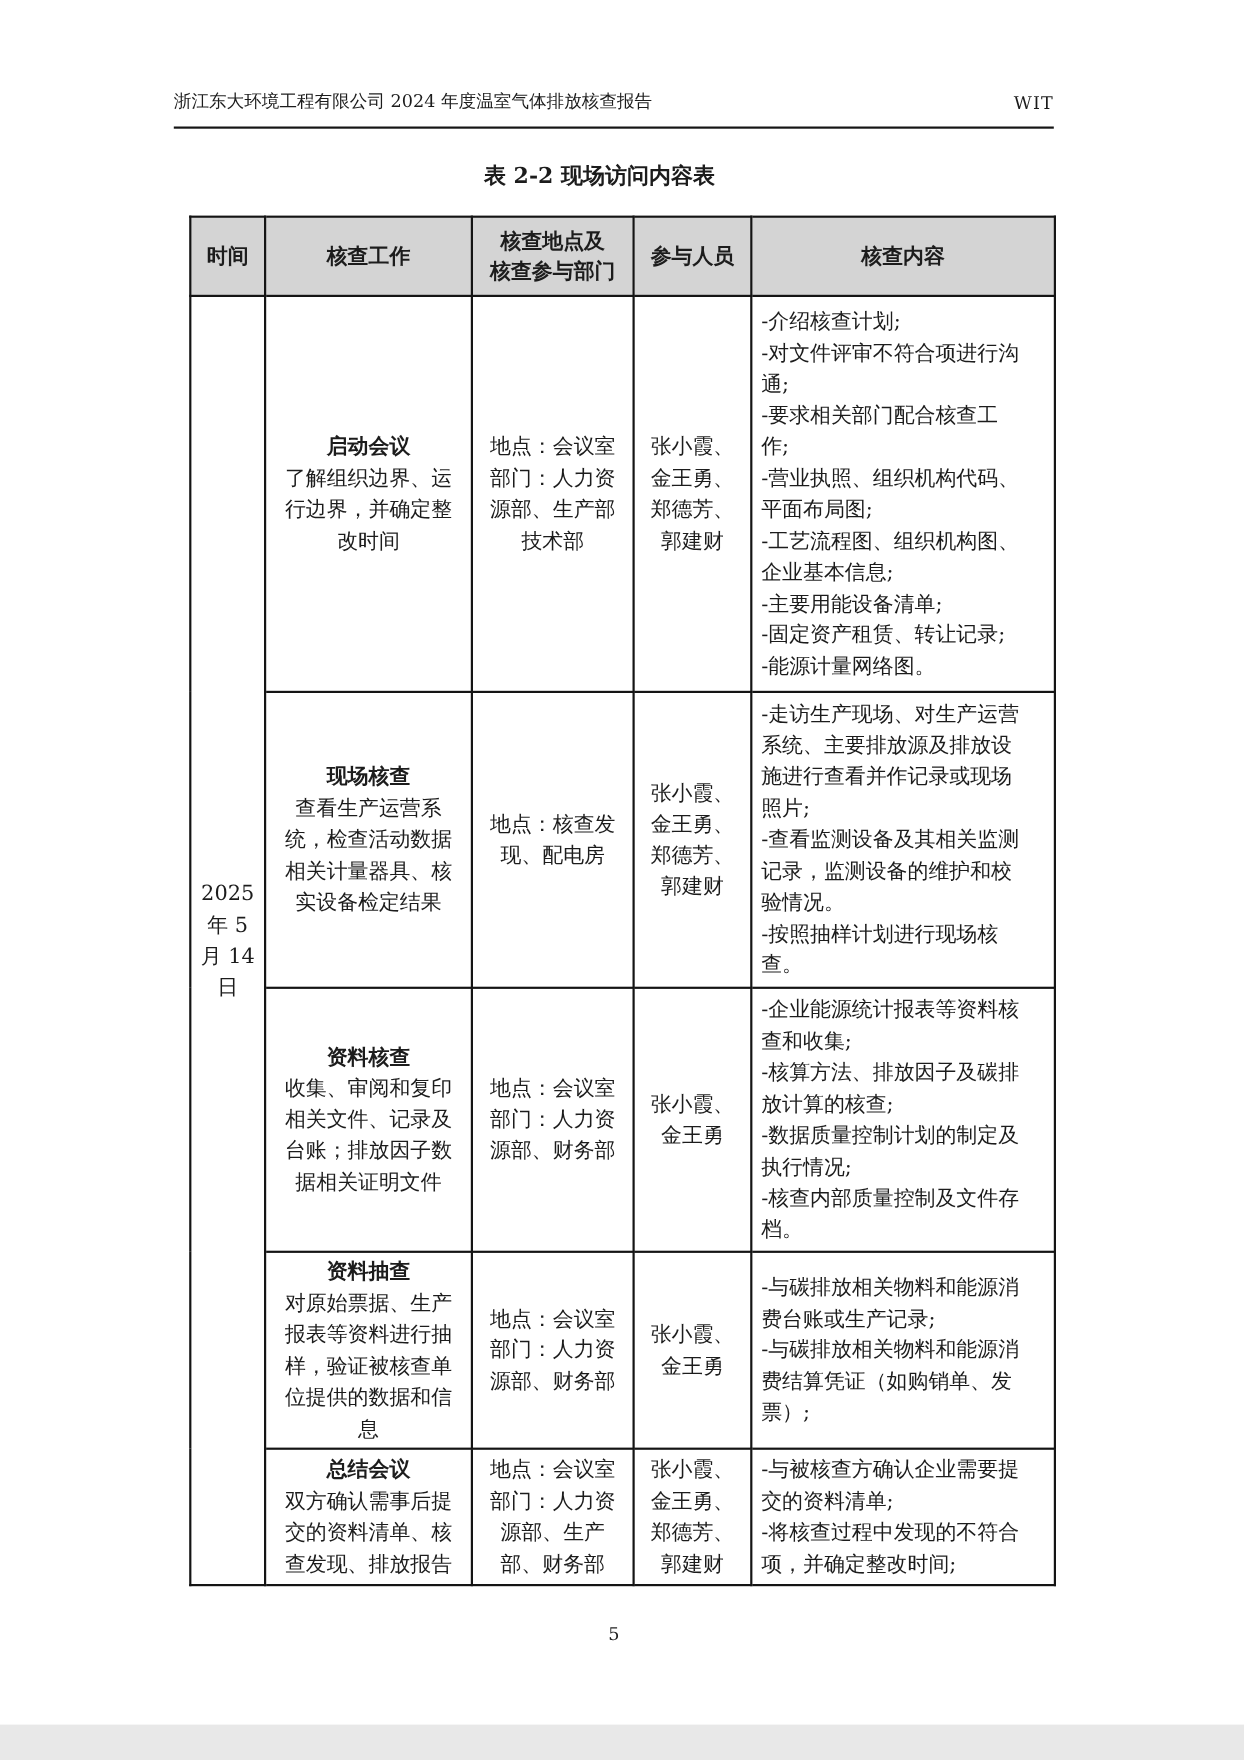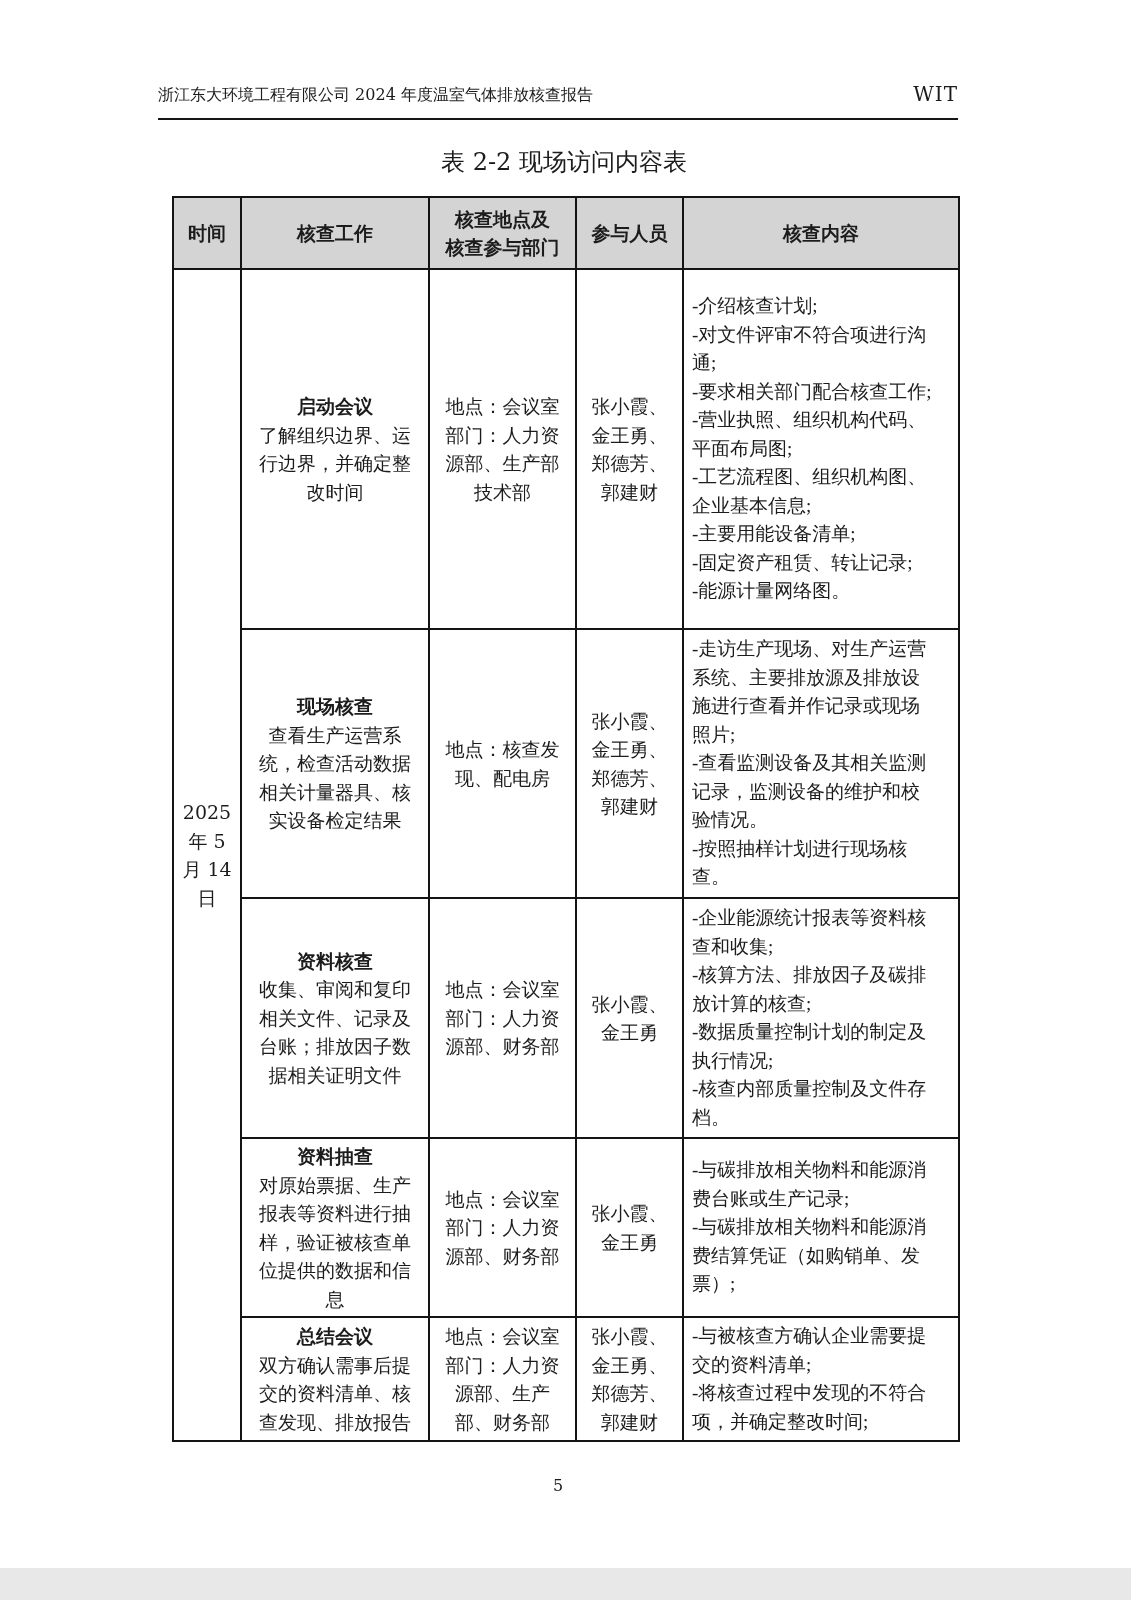--- a/index.html
+++ b/index.html
@@ -11,24 +11,24 @@
     color:#1c1c1c;
     overflow:hidden;
   }
   .doc-header{
     position:absolute;left:158px;top:82px;width:800px;
     display:flex;justify-content:space-between;align-items:flex-end;
     font-size:16px;
     padding-bottom:12px;
     border-bottom:2.5px solid #151515;
   }
-  .doc-header .wit{font-size:20px;letter-spacing:1px;}
+  .doc-header .wit{font-size:16px;letter-spacing:1px;}
   .table-title{
-    position:absolute;left:164px;top:146px;width:800px;
-    text-align:center;font-weight:normal;font-size:24px;
+    position:absolute;left:145px;top:146px;width:800px;
+    text-align:center;font-weight:bold;font-size:20px;
   }
   table.visit{
     position:absolute;left:172px;top:196px;width:786px;
     border-collapse:collapse;table-layout:fixed;
   }
   table.visit th, table.visit td{
     border:2px solid #141414;
     font-size:19px;line-height:1.5;
     vertical-align:middle;
     overflow:hidden;
@@ -43,21 +43,21 @@
   tr.r1{height:360px;}
   tr.r2{height:269px;}
   tr.r3{height:240px;}
   tr.r4{height:179px;}
   tr.r5{height:124px;}
   td.cell-time{text-align:center;padding:0 8px;margin-left:28px;}
   td.cell-work{text-align:center;padding:0 12px;margin-left:10px;}
   .work-title{font-weight:bold;}
   td.cell-loc{text-align:center;padding:0 14px;white-space:pre-line;margin-left:22px;}
   td.cell-people{text-align:center;padding:0 12px;margin-left:44px;}
-  td.cell-content{text-align:left;padding:4px 26px 4px 8px;white-space:pre-line;font-family:Liberation Serif, serif;}
+  td.cell-content{text-align:left;padding:4px 26px 4px 8px;white-space:pre-line;}
   .page-number{
     position:absolute;left:158px;top:1476px;width:800px;
     text-align:center;font-size:16px;
   }
 </style>
 </head>
 <body>
 
 <div class="page">
 

